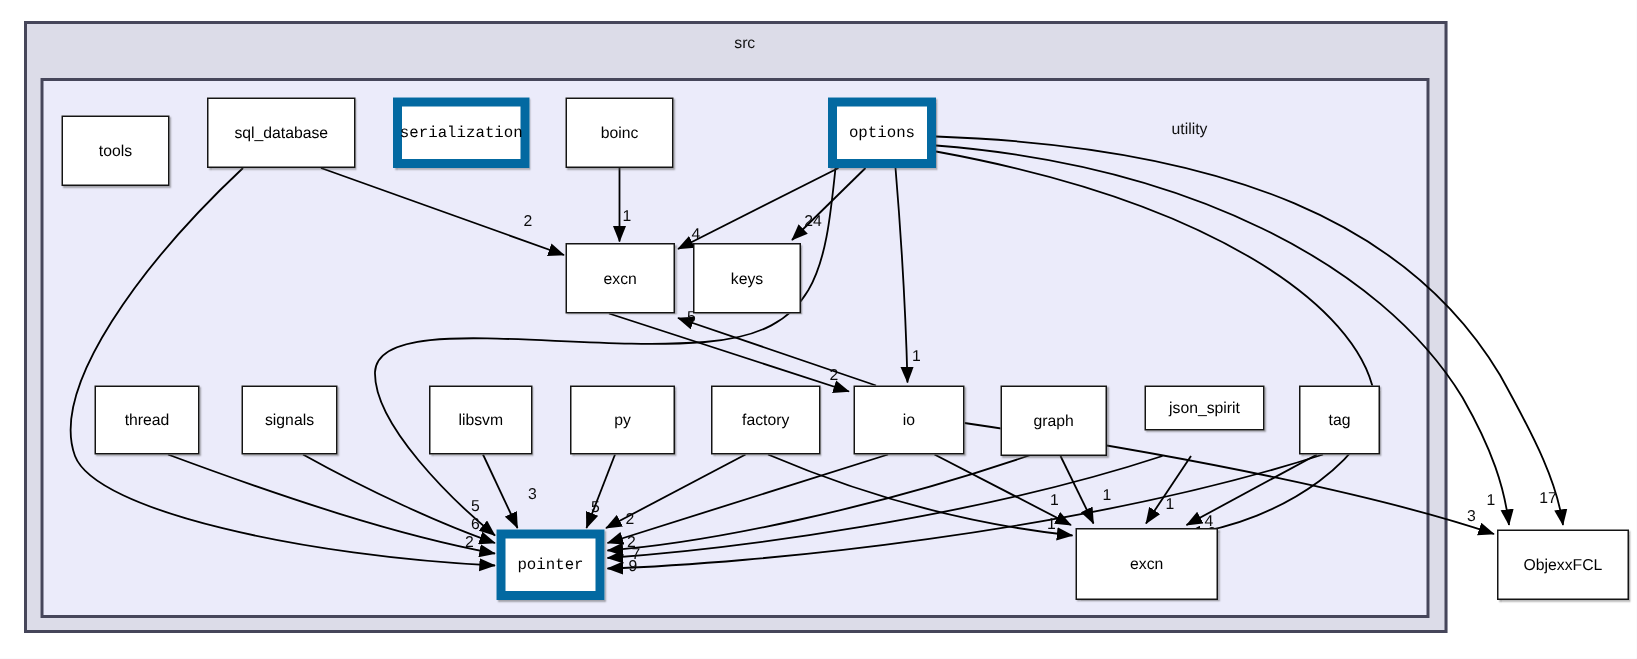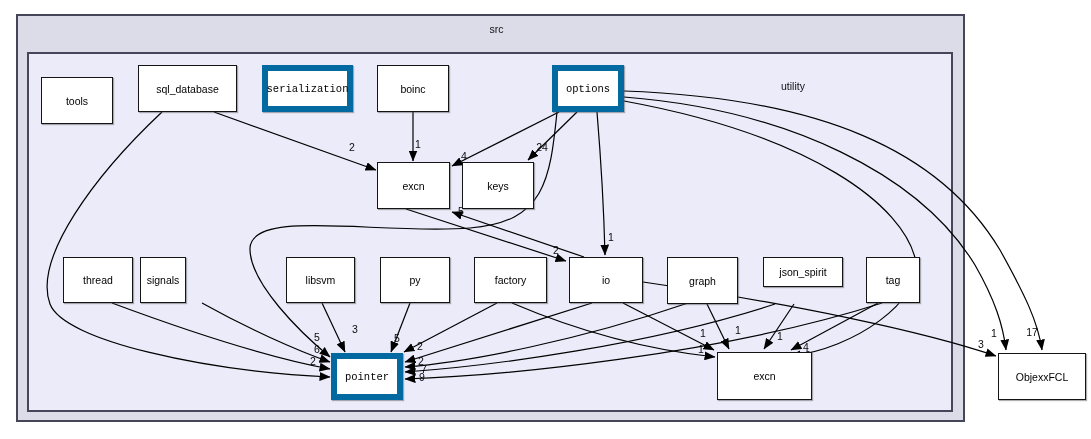--- a/index.html
+++ b/index.html
@@ -95,21 +95,21 @@
 
   <div id="nodes-layer">
       <div class="node" style="left: 41px; top: 65px; width: 72px; height: 47px; margin-top: 12px;">tools</div>
       <div class="node" style="left: 138px; top: 65px; width: 99px; height: 47px;">sql_database</div>
       <div class="node red" style="left: 262px; top: 65px; width: 91px; height: 47px;">serialization</div>
       <div class="node" style="left: 377px; top: 65px; width: 72px; height: 47px;">boinc</div>
       <div class="node red" style="left: 552px; top: 65px; width: 72px; height: 47px;">options</div>
       <div class="node" style="left: 377px; top: 162px; width: 73px; height: 47px;">excn</div>
       <div class="node" style="left: 462px; top: 162px; width: 72px; height: 47px;">keys</div>
       <div class="node" style="left: 63px; top: 257px; width: 70px; height: 46px;">thread</div>
-      <div class="node" style="left: 140px; top: 257px; width: 46px; height: 46px;">signals</div>
+      <div class="node" style="left: 161px; top: 257px; width: 64px; height: 46px;">signals</div>
       <div class="node" style="left: 286px; top: 257px; width: 69px; height: 46px; text-align: center;">libsvm</div>
       <div class="node" style="left: 380px; top: 257px; width: 70px; height: 46px;">py</div>
       <div class="node" style="left: 474px; top: 257px; width: 73px; height: 46px;">factory</div>
       <div class="node" style="left: 569px; top: 257px; width: 74px; height: 46px;">io</div>
       <div class="node" style="left: 667px; top: 257px; width: 71px; height: 47px;">graph</div>
       <div class="node" style="left: 763px; top: 257px; width: 80px; height: 30px;">json_spirit</div>
       <div class="node" style="left: 866px; top: 257px; width: 54px; height: 46px;">tag</div>
       <div class="node red" style="left: 331px; top: 353px; width: 72px; height: 47px;">pointer</div>
       <div class="node" style="left: 717px; top: 352px; width: 95px; height: 48px;">excn</div>
       <div class="node" style="left: 998px; top: 353px; width: 88px; height: 47px;">ObjexxFCL</div>

